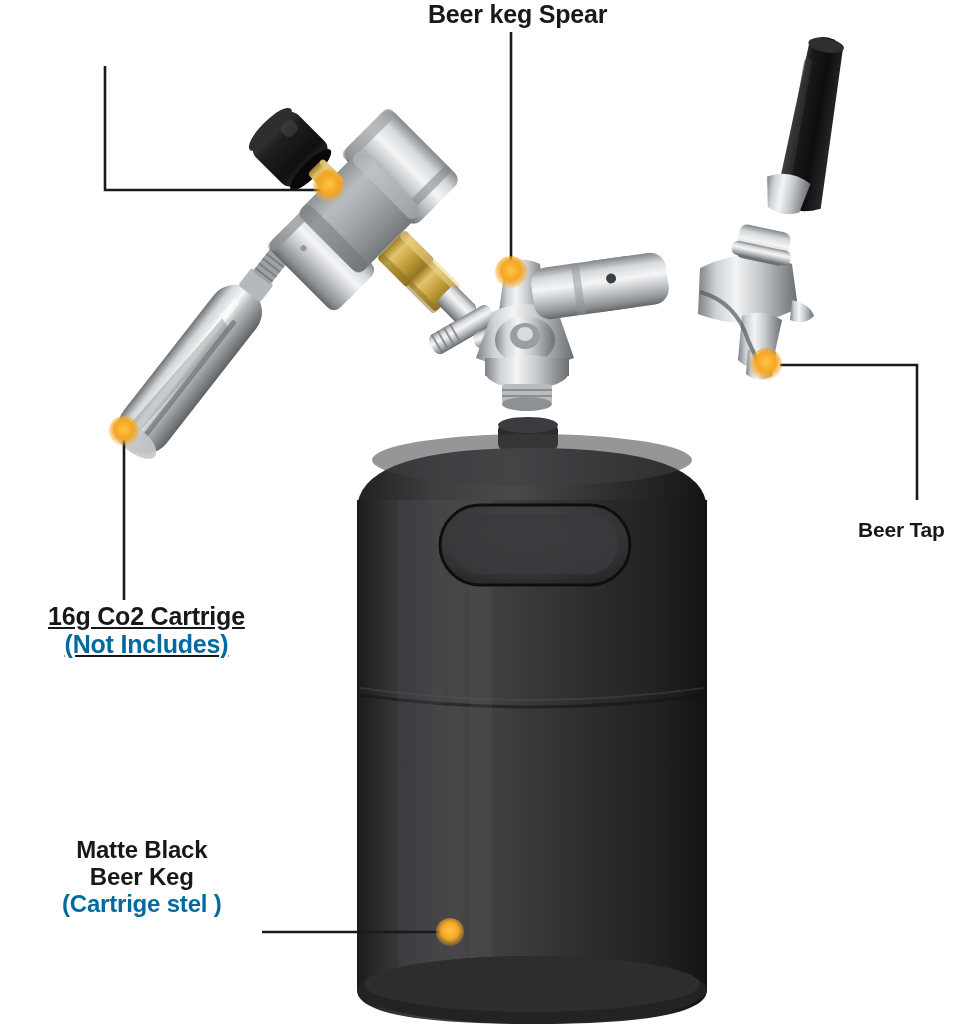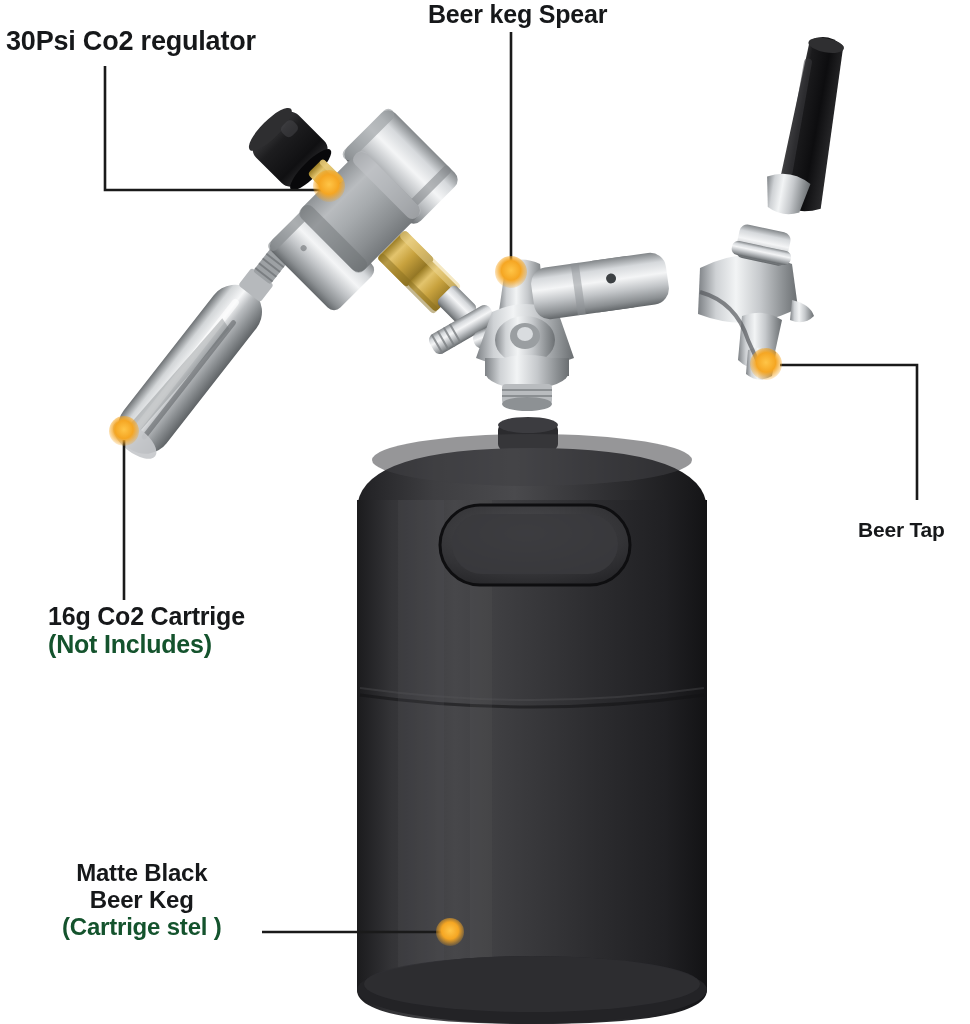--- a/index.html
+++ b/index.html
@@ -31,21 +31,21 @@
     position: absolute;
     color: #16181a;
     font-family: "Liberation Sans", sans-serif;
     font-weight: 600;
     letter-spacing: -0.2px;
     line-height: 1.12;
     white-space: nowrap;
   }
   .callout .sub-red {
     display: block;
-    color: #14532d;
+    color: #0369a1;
     font-weight: 600;
   }
   .callout .ln {
     display: block;
   }
 
   #label-regulator {
     left: 6px;
     top: 26px;
     font-size: 27px;
@@ -58,24 +58,26 @@
   }
   #label-tap {
     left: 858px;
     top: 518px;
     font-size: 21px;
   }
   #label-cartridge {
     left: 48px;
     top: 602px;
     font-size: 25px;
+    text-align: center;
+    text-decoration: underline;
   }
   #label-keg {
     left: 62px;
-    top: 860px;
+    top: 837px;
     font-size: 24px;
     text-align: center;
   }
 </style>
 </head>
 <body>
 
 <div id="stage">
 
   <svg id="artwork" viewBox="0 0 970 1024" xmlns="http://www.w3.org/2000/svg">
@@ -321,23 +323,20 @@
 
     <g>
       <circle cx="329" cy="186" r="16" fill="url(#gDot)"></circle>
       <circle cx="511" cy="272" r="16" fill="url(#gDot)"></circle>
       <circle cx="766" cy="364" r="16" fill="url(#gDot)"></circle>
       <circle cx="124" cy="431" r="15" fill="url(#gDot)"></circle>
       <circle cx="450" cy="932" r="14" fill="url(#gDot)"></circle>
     </g>
   </svg>
 
-  <div class="callout" id="label-regulator">
-    <span class="ln">30Psi Co2 regulator</span>
-  </div>
 
   <div class="callout" id="label-spear">
     <span class="ln">Beer keg Spear</span>
   </div>
 
   <div class="callout" id="label-tap">
     <span class="ln">Beer Tap</span>
   </div>
 
   <div class="callout" id="label-cartridge">

